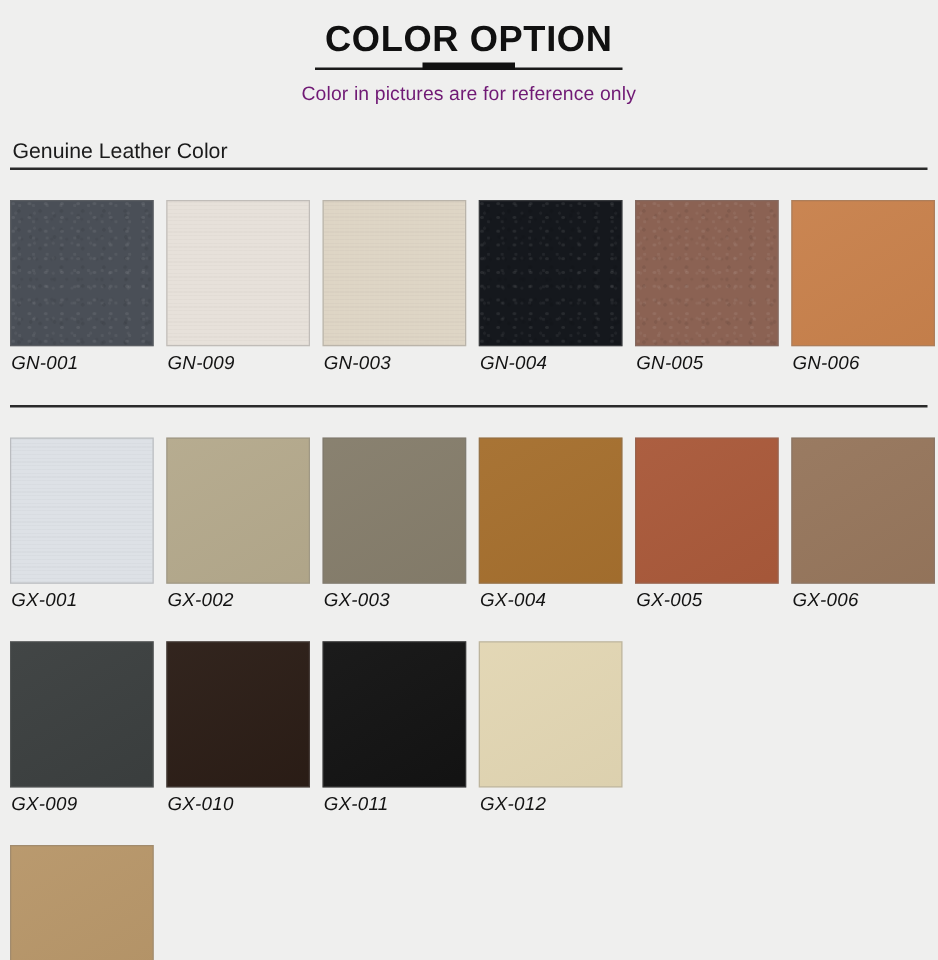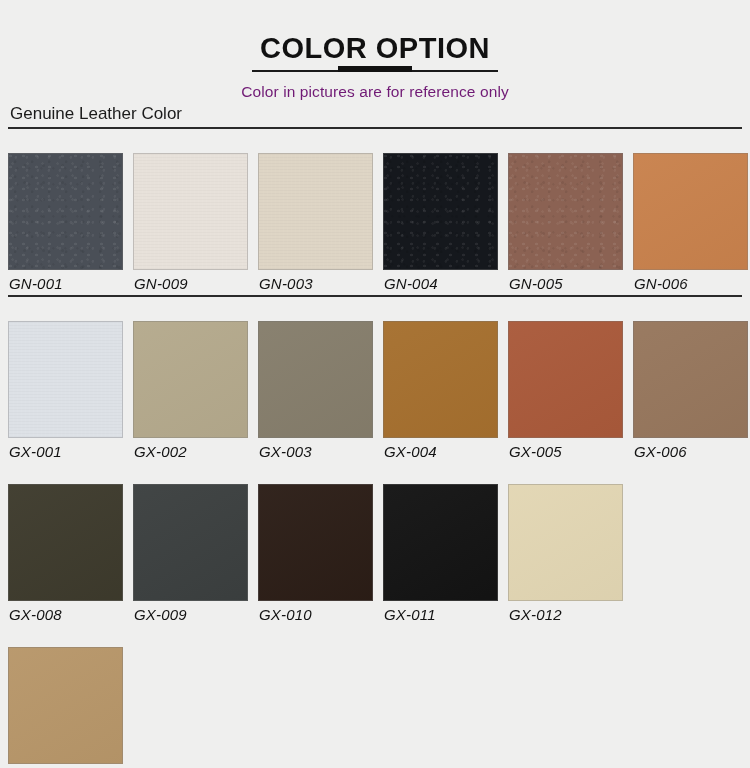--- a/index.html
+++ b/index.html
@@ -12,21 +12,21 @@
     height: 768px;
     background: #efefee;
     font-family: "Liberation Sans", sans-serif;
     overflow: hidden;
   }
   .page {
     position: relative;
     width: 750px;
     height: 684px;
     background: #efefee;
-    padding: 16px 8px;
+    padding: 0 8px;
   }
 
   
   .header {
     text-align: center;
     padding-top: 18px;
   }
   .main-title {
     display: inline-block;
     position: relative;
@@ -56,21 +56,21 @@
   }
   .subtitle {
     margin-top: 11px;
     font-size: 15.5px;
     color: #701a75;
     letter-spacing: 0.1px;
   }
 
   
   .section-head {
-    margin-top: 2px;
+    margin-top: 25px;
   }
   .section-title {
     font-size: 17px;
     color: #1b1b1b;
     font-weight: normal;
     padding-left: 2px;
     line-height: 1.25;
   }
   .section-rule {
     height: 2px;
@@ -200,24 +200,20 @@
           <div class="swatch smooth" style="background: rgb(169, 89, 58);"></div>
           <div class="swatch-label">GX-005</div>
         </div>
         <div class="swatch-cell">
           <div class="swatch smooth" style="background: rgb(150, 118, 92);"></div>
           <div class="swatch-label">GX-006</div>
         </div>
       </div>
       <div class="swatch-row">
         <div class="swatch-cell">
-          <div class="swatch smooth" style="background: rgb(61, 58, 44);"></div>
-          <div class="swatch-label">GX-008</div>
-        </div>
-        <div class="swatch-cell">
           <div class="swatch smooth" style="background: rgb(59, 63, 63);"></div>
           <div class="swatch-label">GX-009</div>
         </div>
         <div class="swatch-cell">
           <div class="swatch smooth" style="background: rgb(43, 29, 22);"></div>
           <div class="swatch-label">GX-010</div>
         </div>
         <div class="swatch-cell">
           <div class="swatch smooth" style="background: rgb(19, 19, 19);"></div>
           <div class="swatch-label">GX-011</div>

